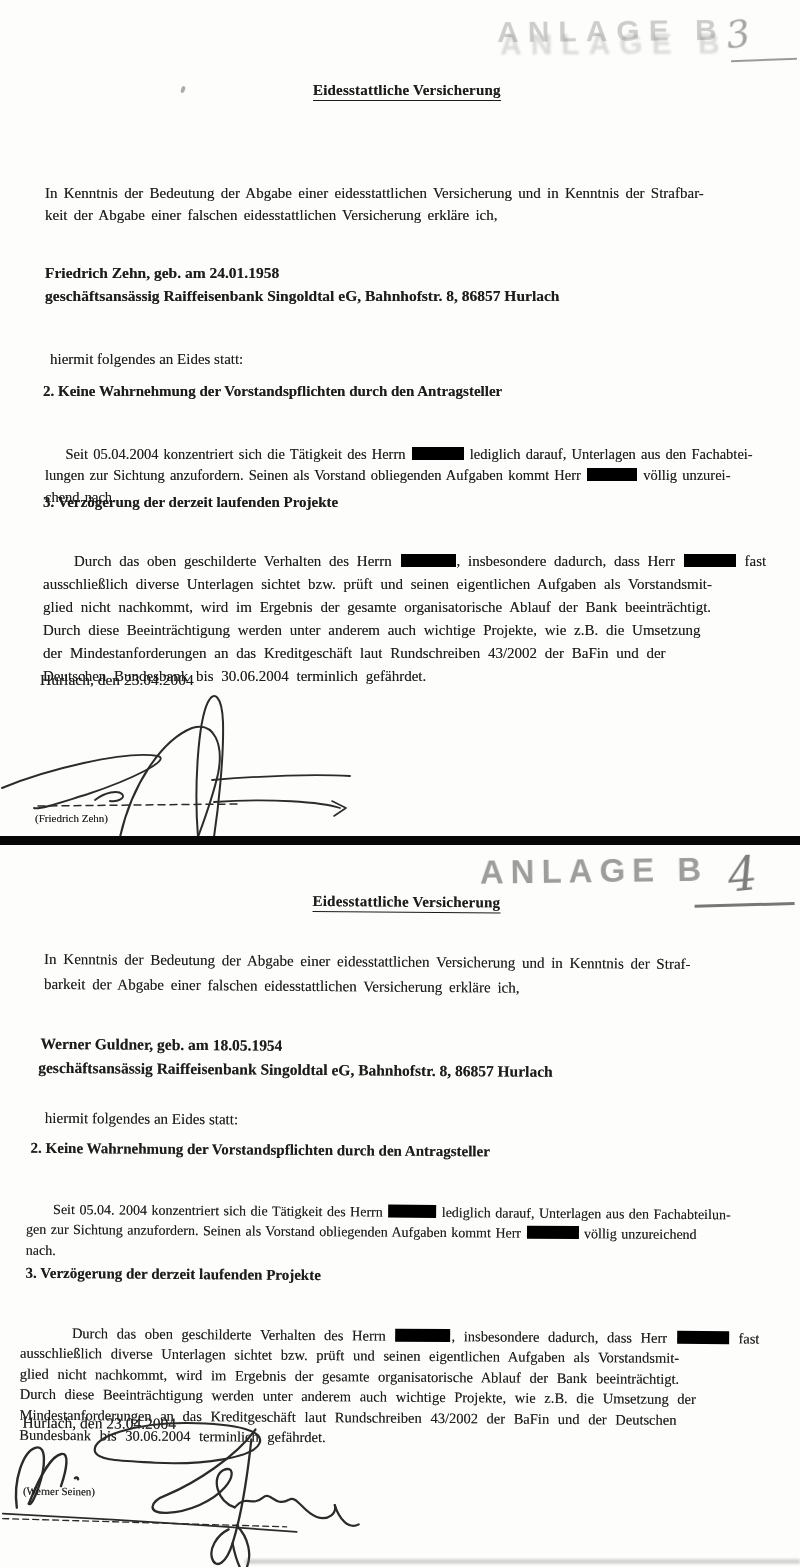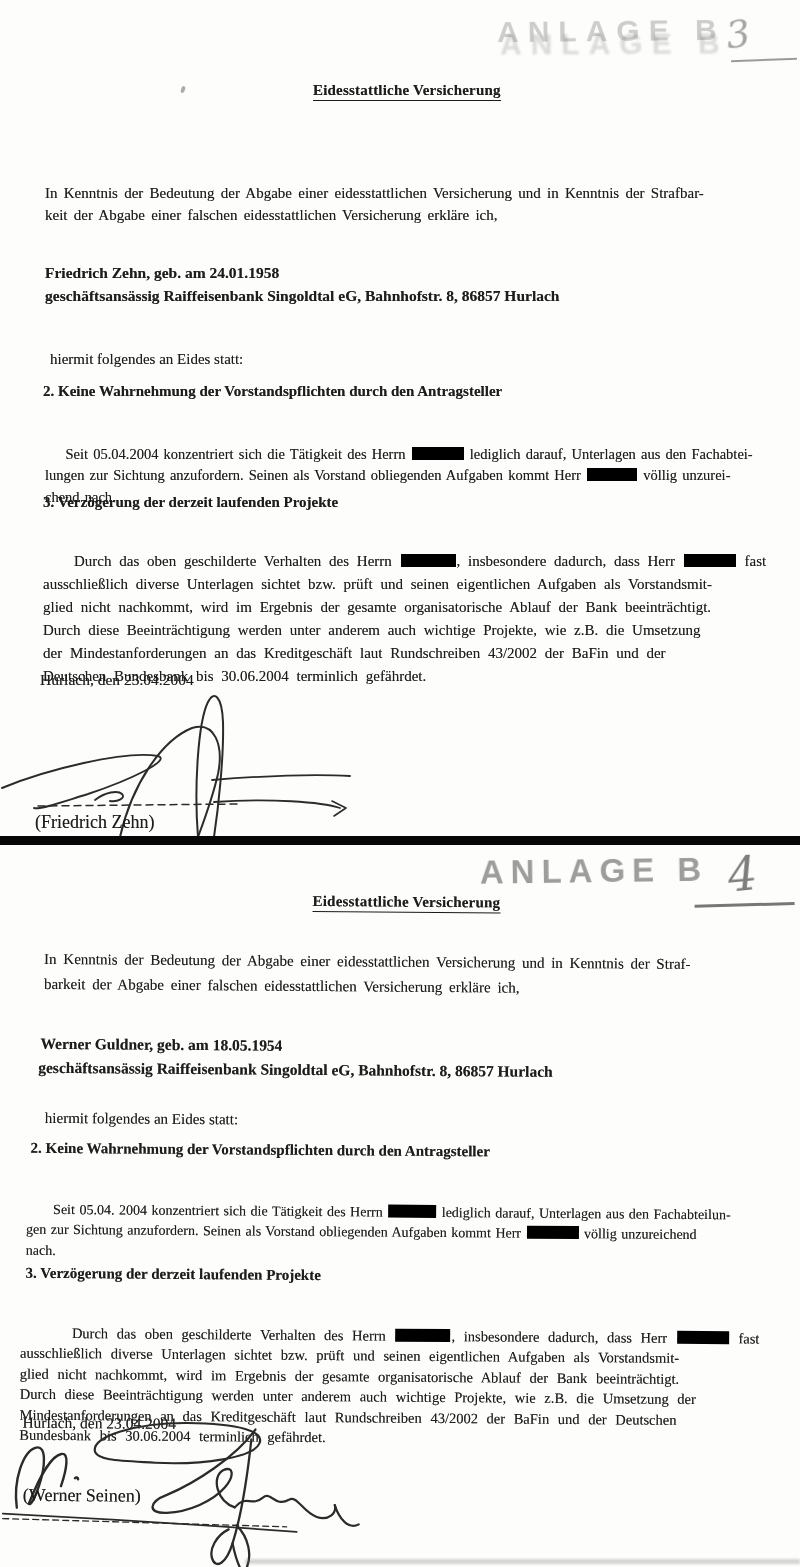--- a/index.html
+++ b/index.html
@@ -35,21 +35,21 @@
   .p1-intro{font-size:15px;line-height:22px;word-spacing:2.5px}
   .p-name{font-size:15.5px;line-height:23px}
   .p-oath{font-size:15px}
   .p-h{font-size:15px}
   .p1-s2{font-size:14.5px;line-height:21.5px;word-spacing:1.5px}
   .p1-s3{font-size:15px;line-height:23px;word-spacing:4px}
   .p2-intro{font-size:15px;line-height:24.5px;word-spacing:3px}
   .p2-s2{font-size:14px;line-height:20.5px;word-spacing:1px}
   .p2-s3{font-size:14.5px;line-height:20.5px;word-spacing:5px}
   .p-date{font-size:15.5px}
-  .p-signer{font-size:18px}
+  .p-signer{font-size:11px}
   .sig path{fill:none;stroke:#2b2b2b;stroke-linecap:round;stroke-linejoin:round}
   .divider{background:#070707}
   .pg2{top:846px;left:0;width:800px;height:721px;overflow:hidden}
   .tilt{position:absolute;left:0;top:0;width:800px;height:721px;transform:rotate(.45deg);transform-origin:60px 0}
   .artifact{background:rgba(90,90,90,.5);border-radius:50%}
   .edge-smudge{background:rgba(110,110,110,.28);filter:blur(1.2px)}
 </style>
 </head>
 <body>
 

